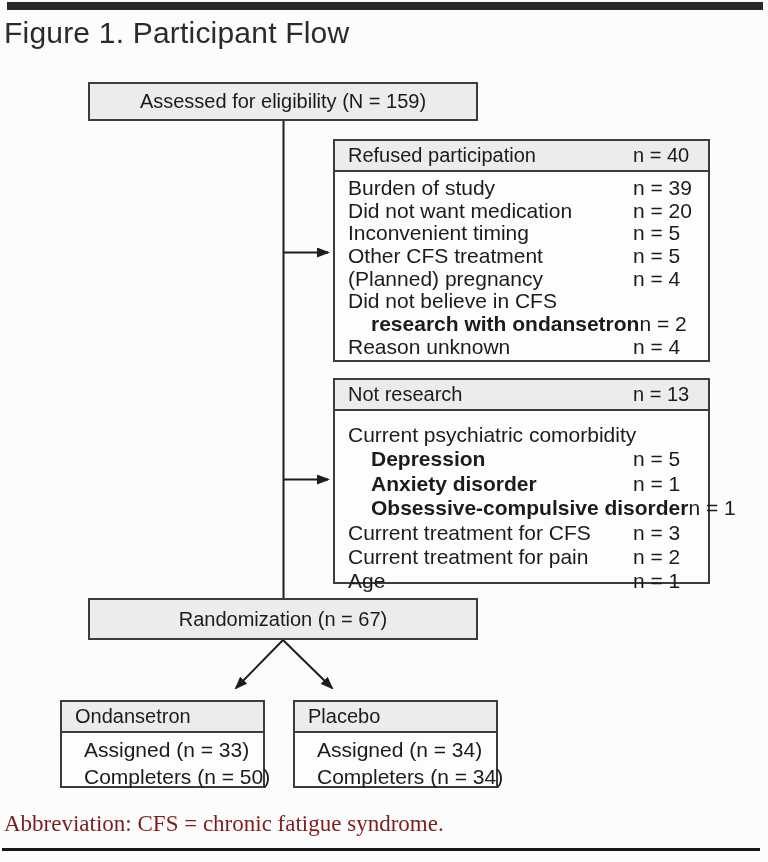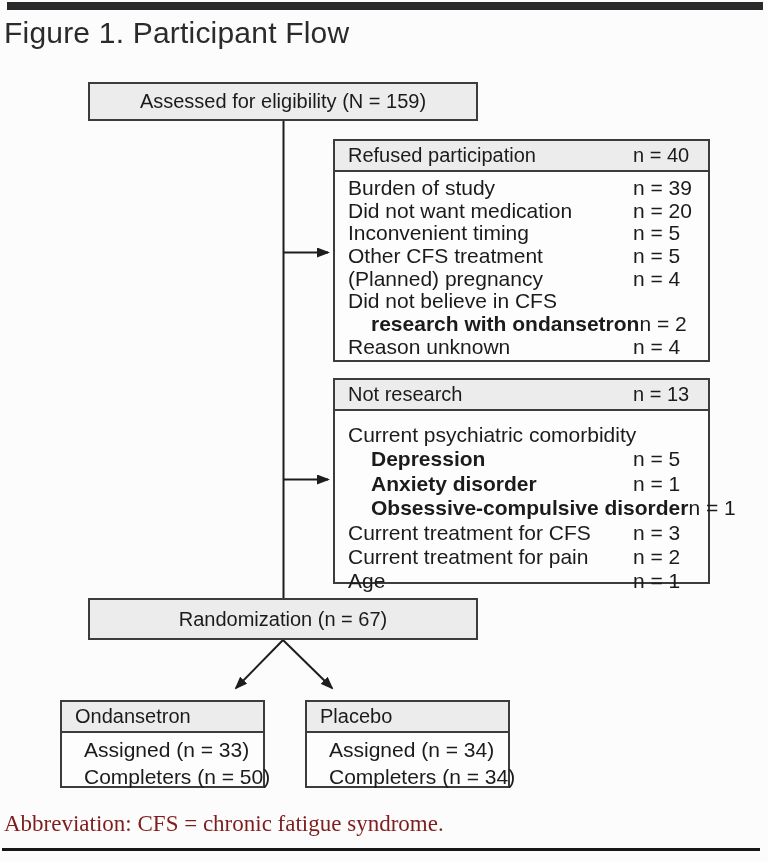--- a/index.html
+++ b/index.html
@@ -195,21 +195,21 @@
     <div class="list-body">
       <div class="row">
         <span class="lbl">Assigned (n = 33)</span>
       </div>
       <div class="row">
         <span class="lbl">Completers (n = 50)</span>
       </div>
     </div>
   </div>
 
-  <div class="box arm" style="left:305px;top:700px;width:205px;height:88px;">
+  <div class="box arm" style="left:293px;top:700px;width:205px;height:88px;">
     <div class="list-head">
       <span>Placebo</span>
     </div>
     <div class="list-body">
       <div class="row">
         <span class="lbl">Assigned (n = 34)</span>
       </div>
       <div class="row">
         <span class="lbl">Completers (n = 34)</span>
       </div>

